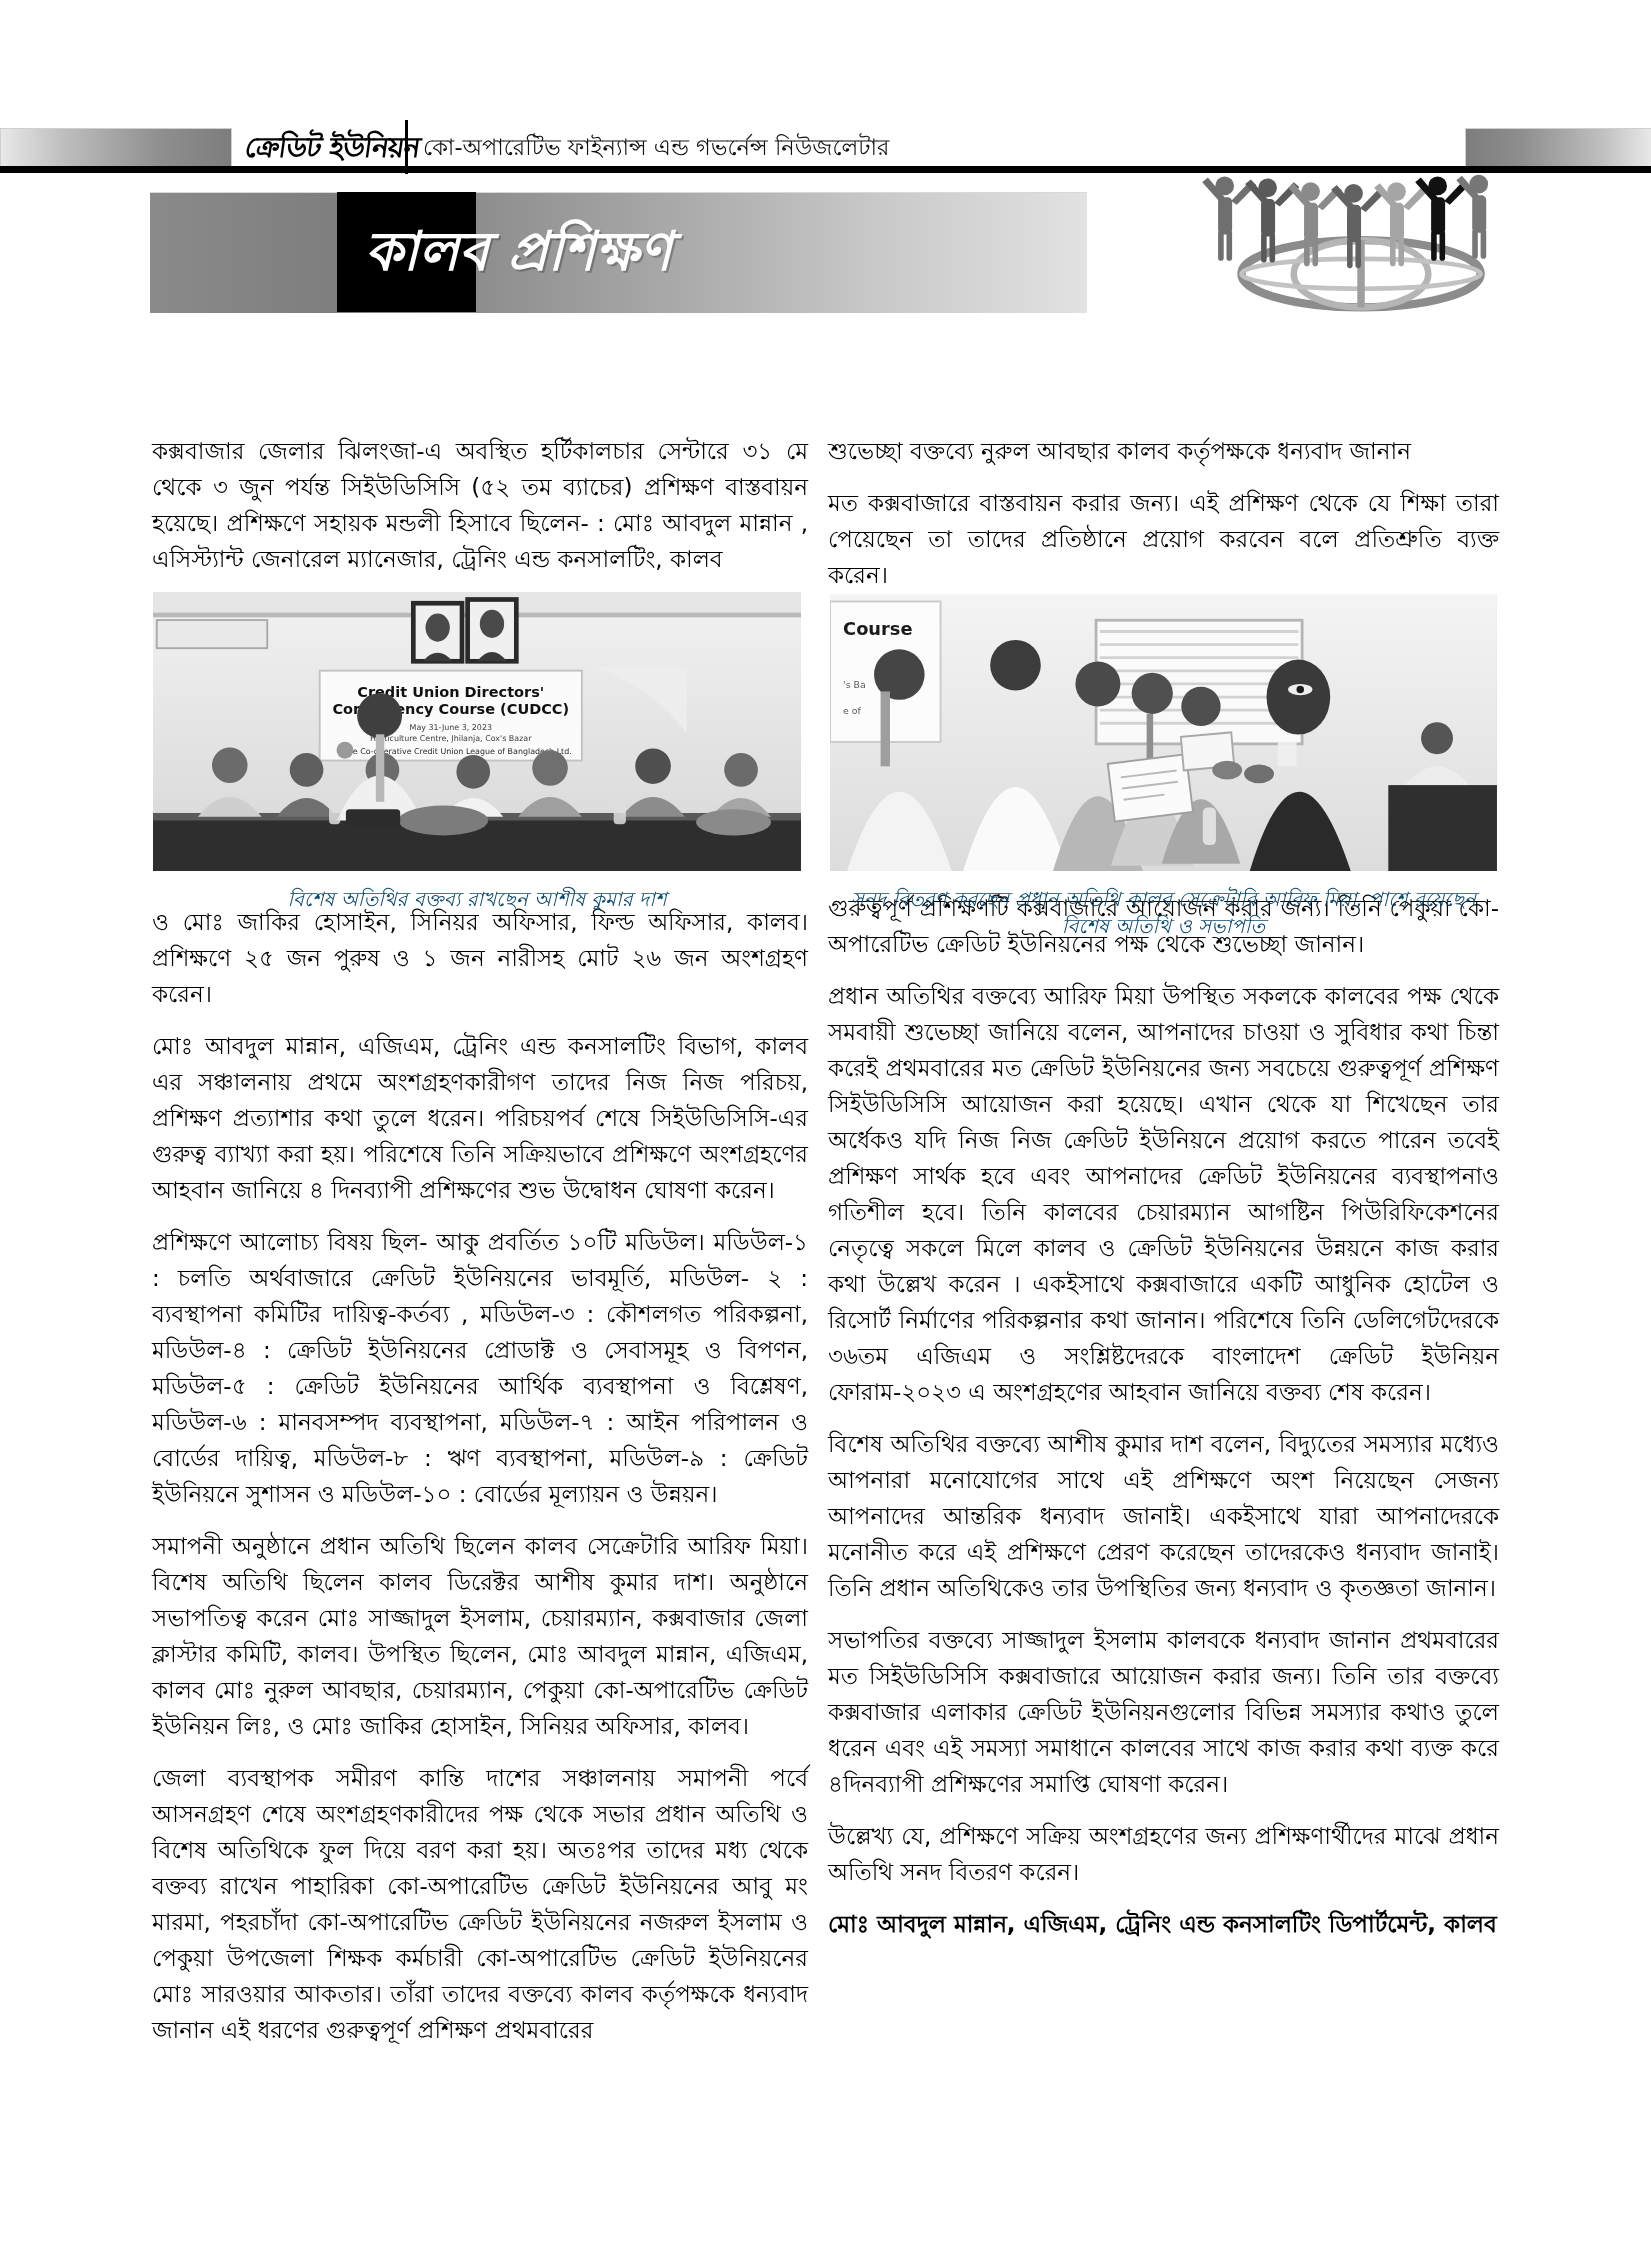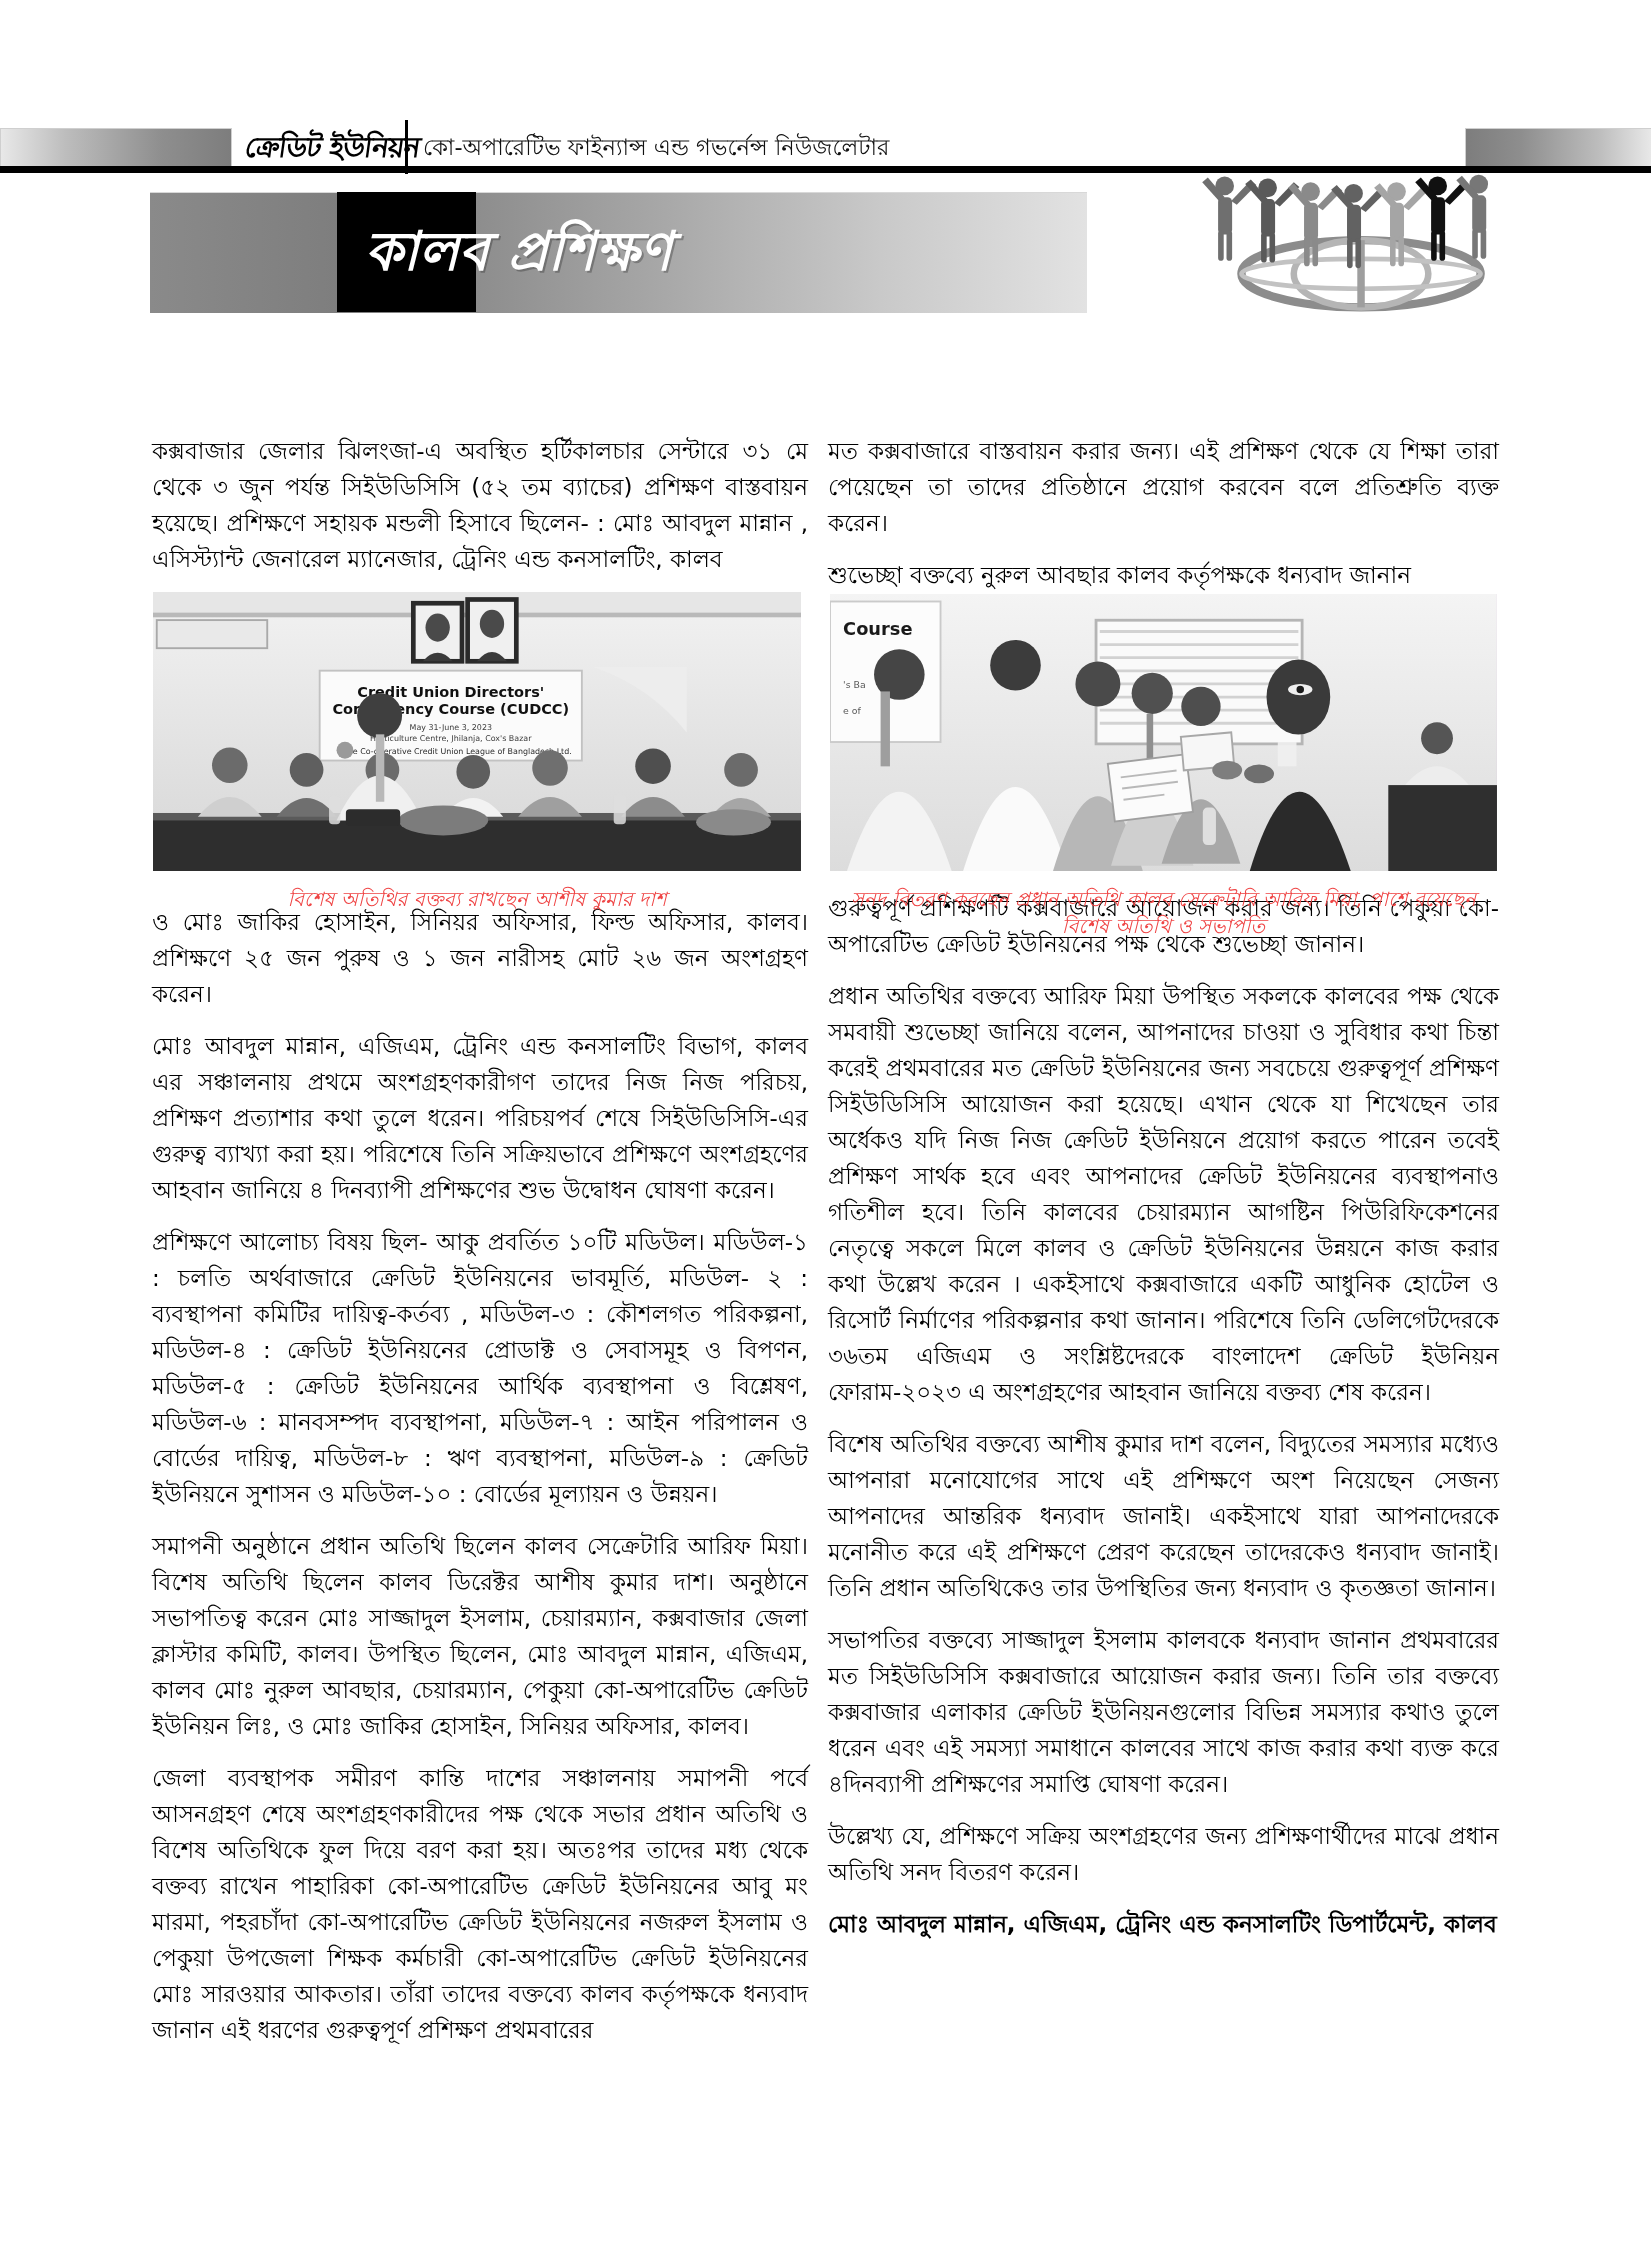--- a/index.html
+++ b/index.html
@@ -190,21 +190,21 @@
     width: 667px;
     height: 277px;
   }
   .caption {
     position: absolute;
     font-family: "DejaVu Sans", sans-serif;
     font-style: italic;
     font-size: 19.7px;
     line-height: 27px;
     text-align: center;
-    color: #ef4444;
+    color: #0c4a6e;
   }
   .caption-1 { left: 153px; top: 886px; width: 648px; }
   .caption-2 { left: 830px; top: 886px; width: 667px; }
 
   
   .scene { position:absolute; inset:0; }
 
   
   .footer {
     position: absolute;
@@ -358,22 +358,22 @@
     <p>কক্সবাজার জেলার ঝিলংজা-এ অবস্থিত হর্টিকালচার সেন্টারে ৩১ মে থেকে ৩ জুন পর্যন্ত সিইউডিসিসি (৫২ তম ব্যাচের) প্রশিক্ষণ বাস্তবায়ন হয়েছে। প্রশিক্ষণে সহায়ক মন্ডলী হিসাবে ছিলেন- : মোঃ আবদুল মান্নান , এসিস্ট্যান্ট জেনারেল ম্যানেজার, ট্রেনিং এন্ড কনসালটিং, কালব</p>
     <div style="height:311px"></div>
     <p>ও মোঃ জাকির হোসাইন, সিনিয়র অফিসার, ফিল্ড অফিসার, কালব। প্রশিক্ষণে ২৫ জন পুরুষ ও ১ জন নারীসহ মোট ২৬ জন অংশগ্রহণ করেন।</p>
     <p>মোঃ আবদুল মান্নান, এজিএম, ট্রেনিং এন্ড কনসালটিং বিভাগ, কালব এর সঞ্চালনায় প্রথমে অংশগ্রহণকারীগণ তাদের নিজ নিজ পরিচয়, প্রশিক্ষণ প্রত্যাশার কথা তুলে ধরেন। পরিচয়পর্ব শেষে সিইউডিসিসি-এর গুরুত্ব ব্যাখ্যা করা হয়। পরিশেষে তিনি সক্রিয়ভাবে প্রশিক্ষণে অংশগ্রহণের আহবান জানিয়ে ৪ দিনব্যাপী প্রশিক্ষণের শুভ উদ্বোধন ঘোষণা করেন।</p>
     <p>প্রশিক্ষণে আলোচ্য বিষয় ছিল- আকু প্রবর্তিত ১০টি মডিউল। মডিউল-১ : চলতি অর্থবাজারে ক্রেডিট ইউনিয়নের ভাবমূর্তি,    মডিউল- ২ : ব্যবস্থাপনা কমিটির দায়িত্ব-কর্তব্য , মডিউল-৩ : কৌশলগত পরিকল্পনা, মডিউল-৪ : ক্রেডিট ইউনিয়নের প্রোডাক্ট ও সেবাসমূহ ও বিপণন, মডিউল-৫ : ক্রেডিট ইউনিয়নের আর্থিক ব্যবস্থাপনা ও বিশ্লেষণ, মডিউল-৬ : মানবসম্পদ ব্যবস্থাপনা, মডিউল-৭ : আইন পরিপালন ও বোর্ডের দায়িত্ব, মডিউল-৮ : ঋণ ব্যবস্থাপনা, মডিউল-৯ : ক্রেডিট ইউনিয়নে সুশাসন ও মডিউল-১০ : বোর্ডের মূল্যায়ন ও উন্নয়ন।</p>
     <p>সমাপনী অনুষ্ঠানে প্রধান অতিথি ছিলেন কালব সেক্রেটারি আরিফ মিয়া। বিশেষ অতিথি ছিলেন কালব ডিরেক্টর আশীষ কুমার দাশ। অনুষ্ঠানে সভাপতিত্ব করেন মোঃ সাজ্জাদুল ইসলাম, চেয়ারম্যান, কক্সবাজার জেলা ক্লাস্টার কমিটি, কালব। উপস্থিত ছিলেন, মোঃ আবদুল মান্নান, এজিএম, কালব মোঃ নুরুল আবছার, চেয়ারম্যান, পেকুয়া কো-অপারেটিভ ক্রেডিট ইউনিয়ন লিঃ, ও মোঃ জাকির হোসাইন, সিনিয়র অফিসার, কালব।</p>
     <p>জেলা ব্যবস্থাপক সমীরণ কান্তি দাশের সঞ্চালনায় সমাপনী পর্বে আসনগ্রহণ শেষে অংশগ্রহণকারীদের পক্ষ থেকে সভার প্রধান অতিথি ও বিশেষ অতিথিকে ফুল দিয়ে বরণ করা হয়। অতঃপর তাদের মধ্য থেকে বক্তব্য রাখেন পাহারিকা কো-অপারেটিভ ক্রেডিট ইউনিয়নের আবু মং মারমা, পহরচাঁদা কো-অপারেটিভ ক্রেডিট ইউনিয়নের নজরুল ইসলাম ও পেকুয়া উপজেলা শিক্ষক কর্মচারী কো-অপারেটিভ ক্রেডিট ইউনিয়নের মোঃ সারওয়ার আকতার। তাঁরা তাদের বক্তব্যে কালব কর্তৃপক্ষকে ধন্যবাদ জানান এই ধরণের গুরুত্বপূর্ণ প্রশিক্ষণ প্রথমবারের</p>
   </div>
 
   <div class="col right">
+    <p>শুভেচ্ছা বক্তব্যে নুরুল আবছার কালব কর্তৃপক্ষকে ধন্যবাদ জানান</p>
     <p>মত কক্সবাজারে বাস্তবায়ন করার জন্য। এই প্রশিক্ষণ থেকে যে শিক্ষা তারা পেয়েছেন তা তাদের প্রতিষ্ঠানে প্রয়োগ করবেন বলে প্রতিশ্রুতি ব্যক্ত করেন।</p>
-    <p>শুভেচ্ছা বক্তব্যে নুরুল আবছার কালব কর্তৃপক্ষকে ধন্যবাদ জানান</p>
     <div style="height:281px"></div>
     <p>গুরুত্বপূর্ণ প্রশিক্ষণটি কক্সবাজারে আয়োজন করার জন্য। তিনি পেকুয়া কো-অপারেটিভ ক্রেডিট ইউনিয়নের পক্ষ থেকে শুভেচ্ছা জানান।</p>
     <p>প্রধান অতিথির বক্তব্যে আরিফ মিয়া উপস্থিত সকলকে কালবের পক্ষ থেকে সমবায়ী শুভেচ্ছা জানিয়ে বলেন, আপনাদের চাওয়া ও সুবিধার কথা চিন্তা করেই প্রথমবারের মত ক্রেডিট ইউনিয়নের জন্য সবচেয়ে গুরুত্বপূর্ণ প্রশিক্ষণ সিইউডিসিসি আয়োজন করা হয়েছে। এখান থেকে যা শিখেছেন তার অর্ধেকও যদি নিজ নিজ ক্রেডিট ইউনিয়নে প্রয়োগ করতে পারেন তবেই প্রশিক্ষণ সার্থক হবে এবং আপনাদের ক্রেডিট ইউনিয়নের ব্যবস্থাপনাও গতিশীল হবে। তিনি কালবের চেয়ারম্যান আগষ্টিন পিউরিফিকেশনের নেতৃত্বে সকলে মিলে কালব ও ক্রেডিট ইউনিয়নের উন্নয়নে কাজ করার কথা উল্লেখ করেন । একইসাথে কক্সবাজারে একটি আধুনিক হোটেল ও রিসোর্ট নির্মাণের পরিকল্পনার কথা জানান। পরিশেষে তিনি ডেলিগেটদেরকে ৩৬তম এজিএম ও সংশ্লিষ্টদেরকে বাংলাদেশ ক্রেডিট ইউনিয়ন ফোরাম-২০২৩ এ অংশগ্রহণের আহবান জানিয়ে বক্তব্য শেষ করেন।</p>
     <p>বিশেষ অতিথির বক্তব্যে আশীষ কুমার দাশ বলেন, বিদ্যুতের সমস্যার মধ্যেও আপনারা মনোযোগের সাথে এই প্রশিক্ষণে অংশ নিয়েছেন সেজন্য আপনাদের আন্তরিক ধন্যবাদ জানাই। একইসাথে যারা আপনাদেরকে মনোনীত করে এই প্রশিক্ষণে প্রেরণ করেছেন তাদেরকেও ধন্যবাদ জানাই। তিনি প্রধান অতিথিকেও তার উপস্থিতির জন্য ধন্যবাদ ও কৃতজ্ঞতা জানান।</p>
     <p>সভাপতির বক্তব্যে সাজ্জাদুল ইসলাম কালবকে ধন্যবাদ জানান প্রথমবারের মত সিইউডিসিসি কক্সবাজারে আয়োজন করার জন্য। তিনি তার বক্তব্যে কক্সবাজার এলাকার ক্রেডিট ইউনিয়নগুলোর বিভিন্ন সমস্যার কথাও তুলে ধরেন এবং এই সমস্যা সমাধানে কালবের সাথে কাজ করার কথা ব্যক্ত করে ৪দিনব্যাপী প্রশিক্ষণের সমাপ্তি ঘোষণা করেন।</p>
     <p>উল্লেখ্য যে, প্রশিক্ষণে সক্রিয় অংশগ্রহণের জন্য প্রশিক্ষণার্থীদের মাঝে প্রধান অতিথি সনদ বিতরণ করেন।</p>
     <p class="byline">মোঃ আবদুল মান্নান, এজিএম, ট্রেনিং এন্ড কনসালটিং ডিপার্টমেন্ট, কালব</p>
   </div>
 
   <div class="photo photo-1">

